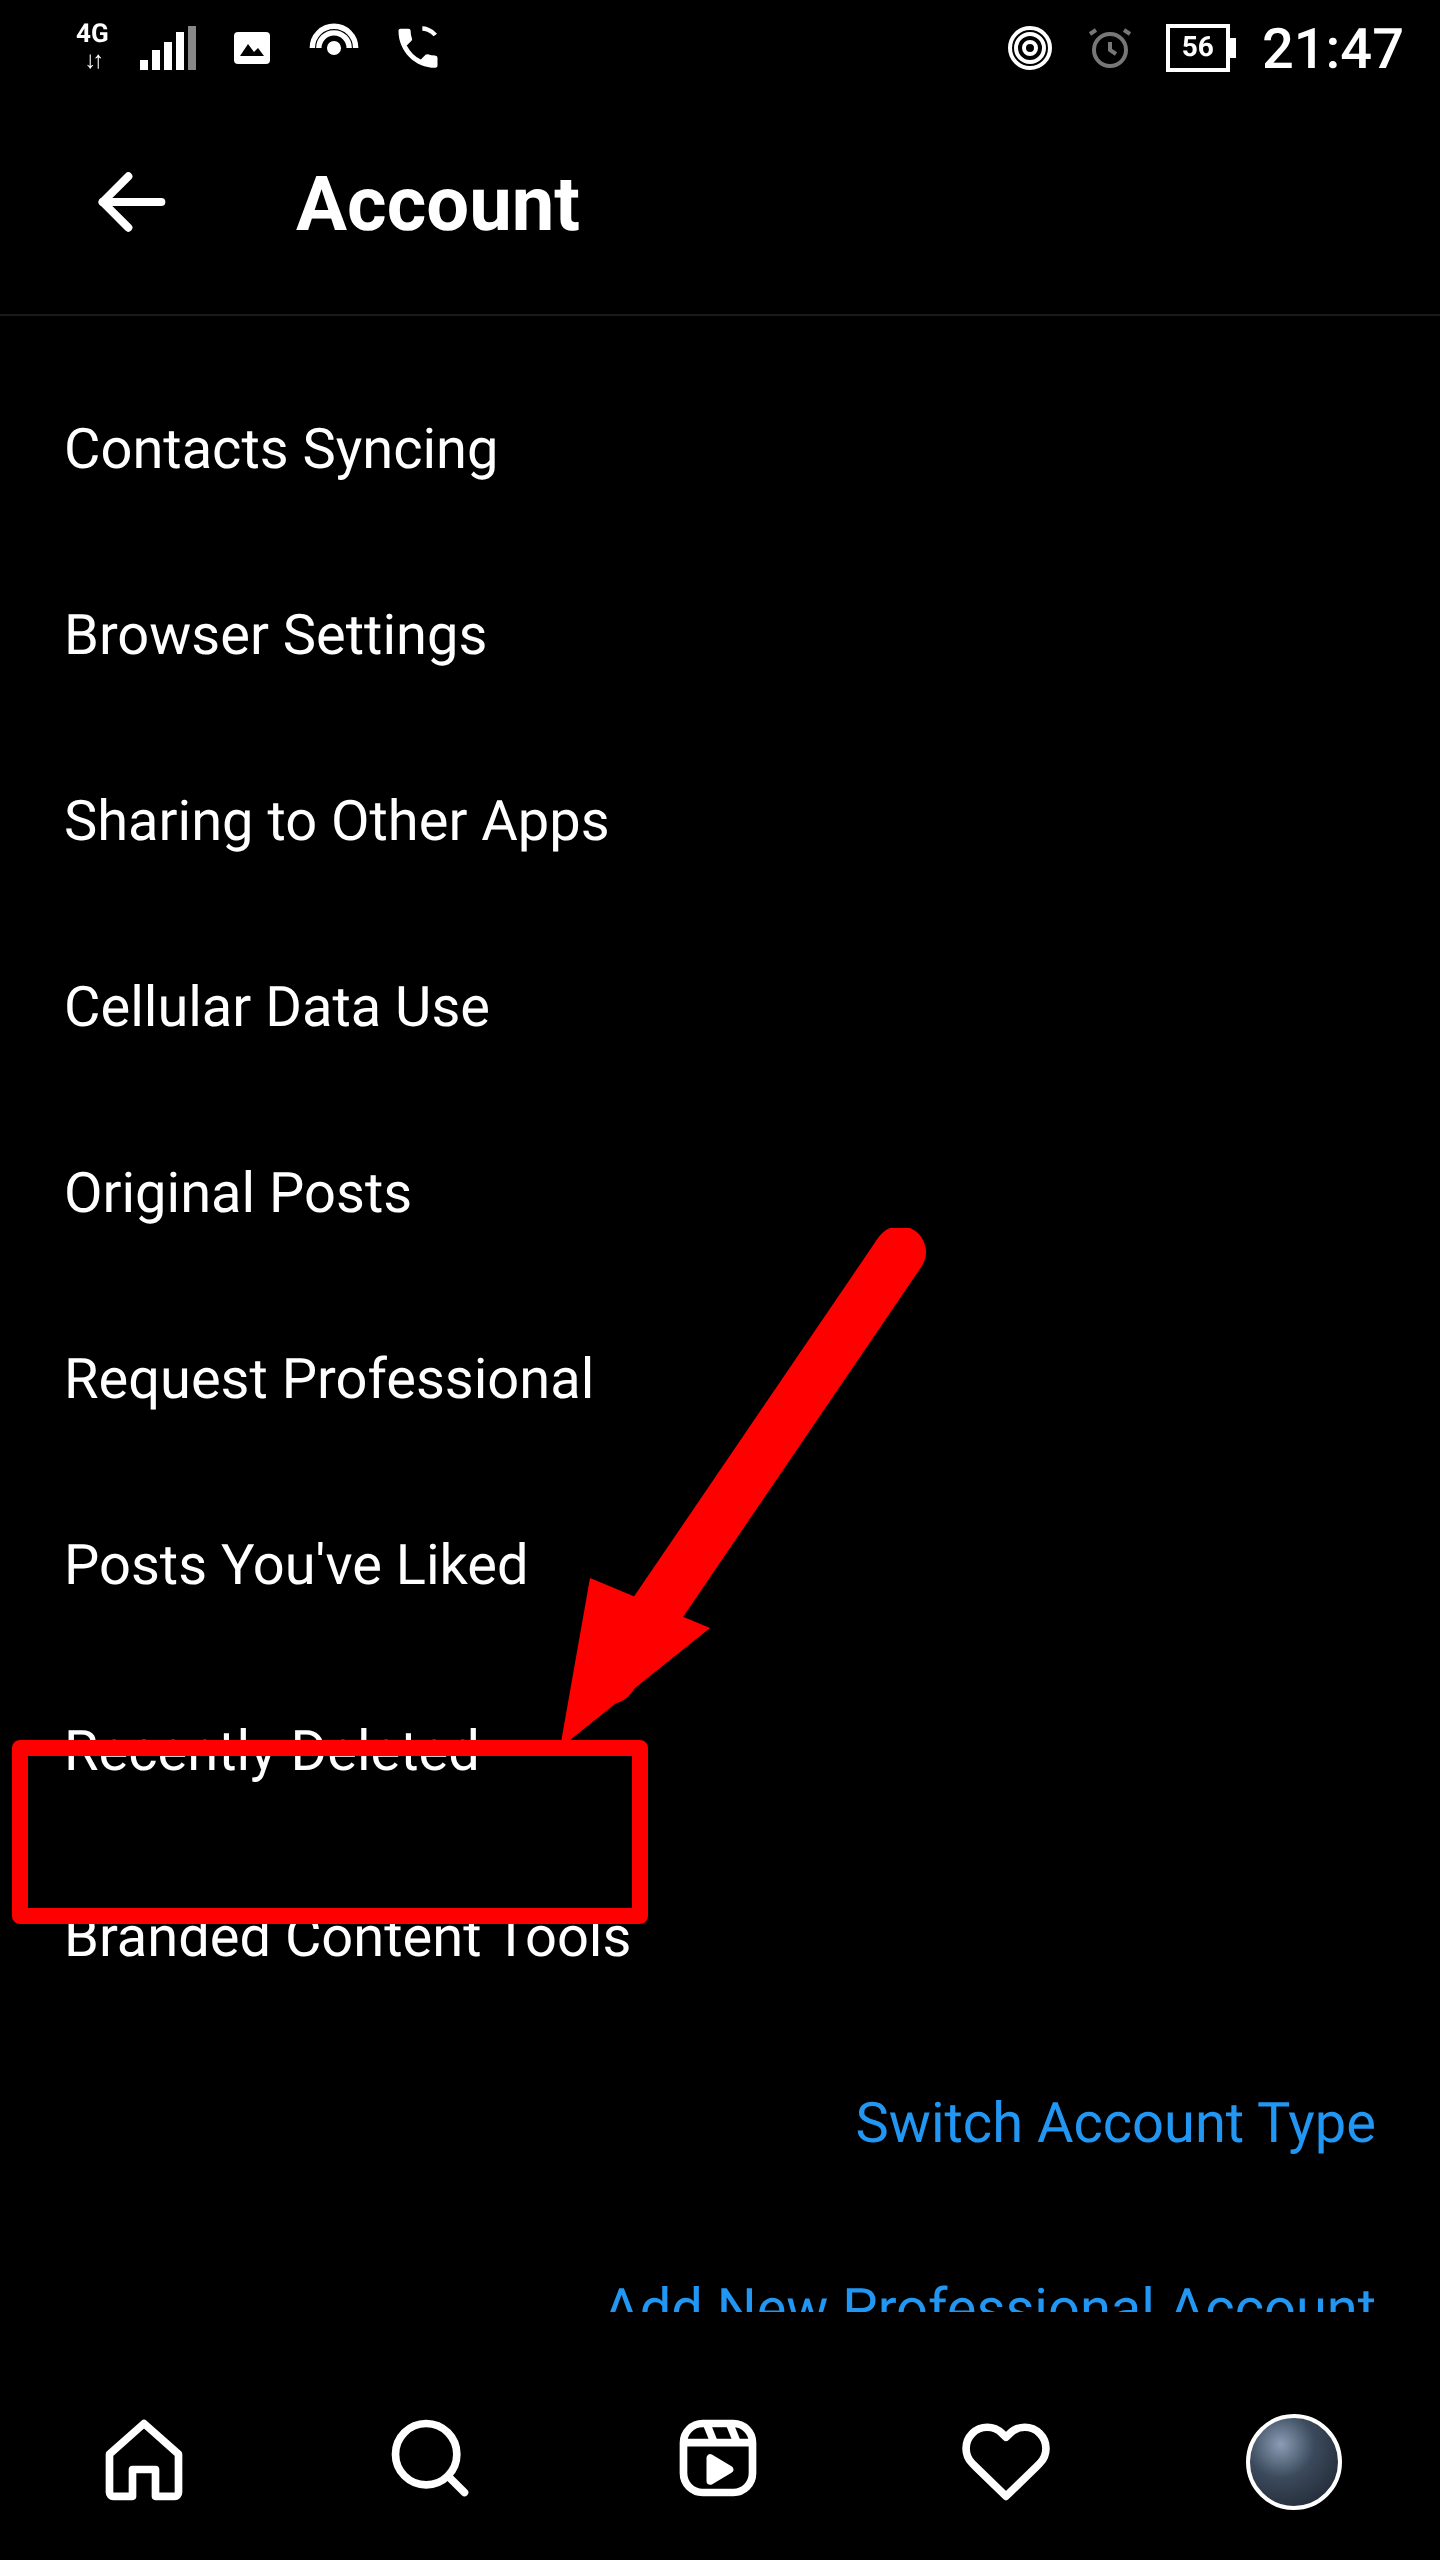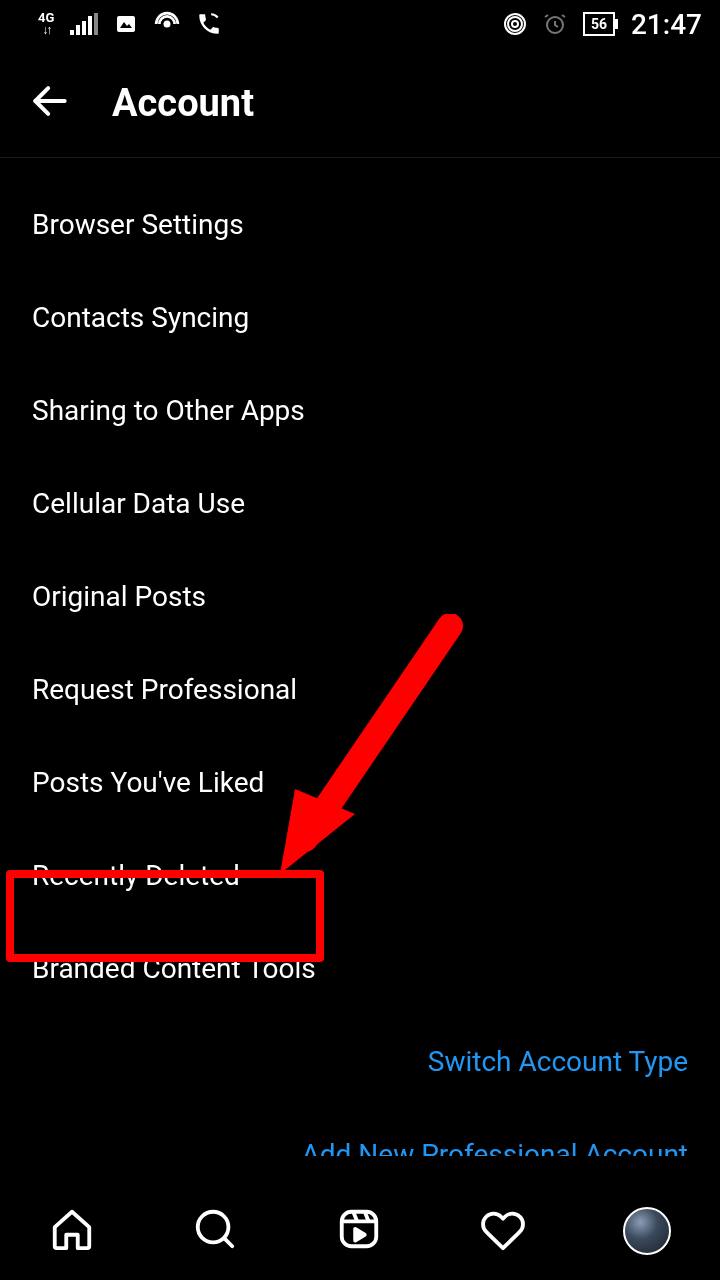--- a/index.html
+++ b/index.html
@@ -69,22 +69,22 @@
     width:3px; height:10px;
     background:#fff;
   }
   .status-time { font-size: 28px; font-weight:500; }
 
   
   .header {
     display: flex;
     align-items: center;
     height: 110px;
-    padding: 0 28px;
-    gap: 40px;
+    padding: 0 44px;
+    gap: 60px;
     border-bottom: 1px solid #1a1a1a;
   }
   .header-title {
     font-size: 38px;
     font-weight: 700;
   }
   .back-arrow svg { width: 44px; height: 44px; }
 
   
   .menu {
@@ -209,22 +209,22 @@
   <div class="back-arrow">
     <svg viewBox="0 0 24 24" fill="none" stroke="#fff" stroke-width="2.2" stroke-linecap="round" stroke-linejoin="round">
         <line x1="20" y1="12" x2="4" y2="12"></line>
         <polyline points="11 5 4 12 11 19"></polyline>
       </svg>
   </div>
   <div class="header-title">Account</div>
 </div>
 
 <div class="menu" id="menu-container">
+    <div class="menu-item">Contacts Syncing</div>
     <div class="menu-item">Browser Settings</div>
-    <div class="menu-item">Contacts Syncing</div>
     <div class="menu-item">Sharing to Other Apps</div>
     <div class="menu-item">Cellular Data Use</div>
     <div class="menu-item">Original Posts</div>
     <div class="menu-item">Request Professional</div>
     <div class="menu-item">Posts You've Liked</div>
     <div class="menu-item">Recently Deleted</div>
     <div class="menu-item">Branded Content Tools</div>
     <div class="menu-item link">Switch Account Type</div>
     <div class="menu-item link cutoff">Add New Professional Account</div>
   </div>

